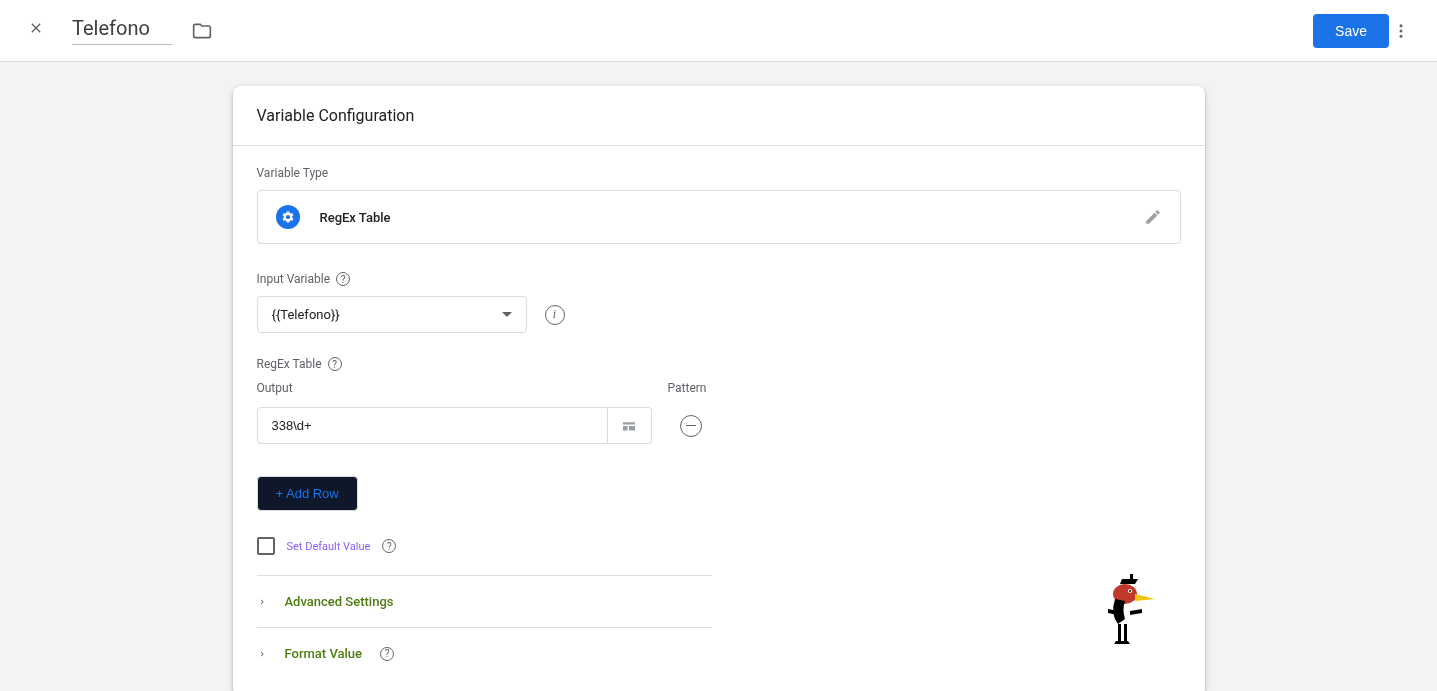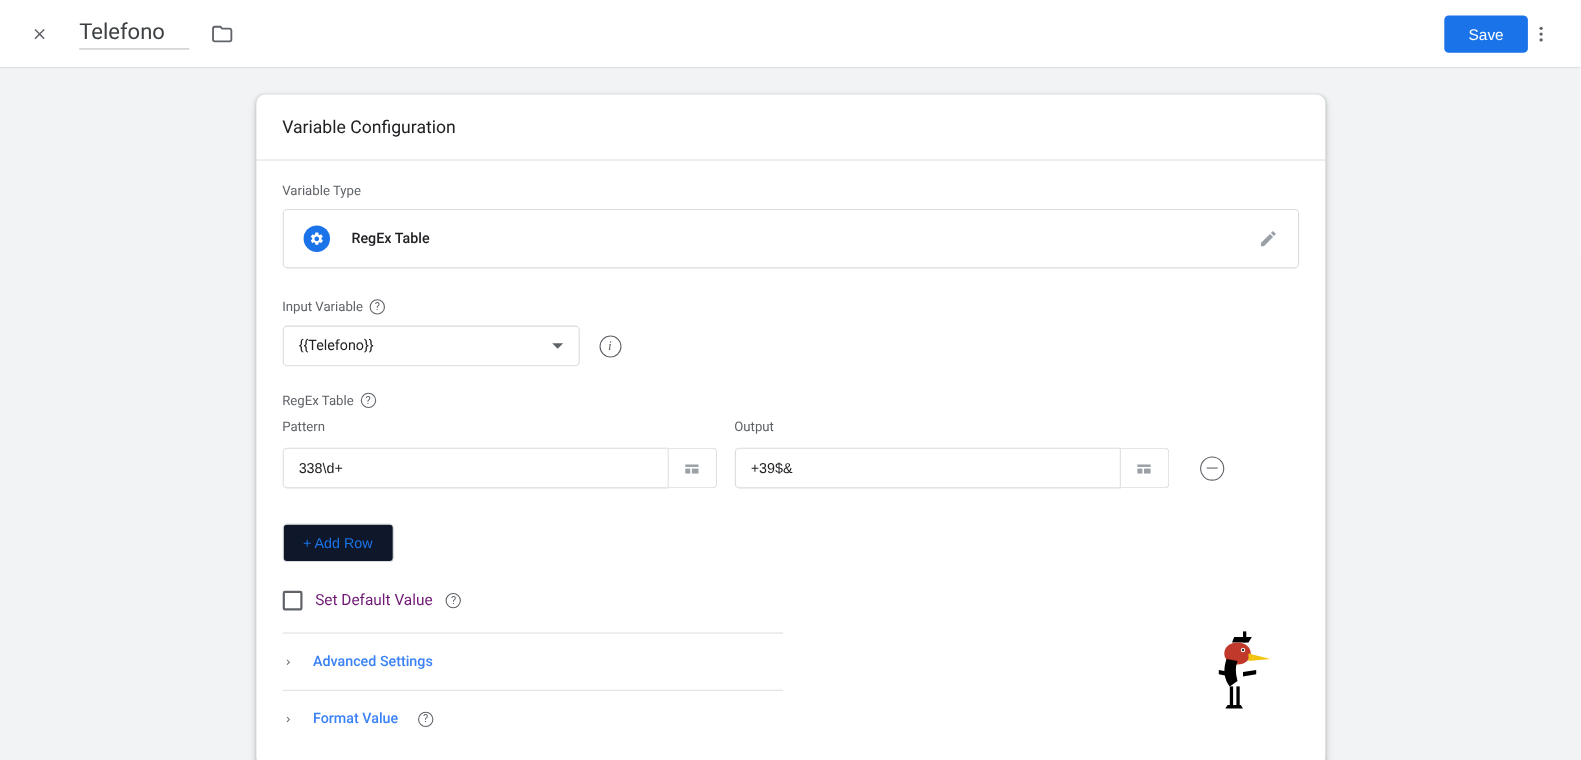--- a/index.html
+++ b/index.html
@@ -17,21 +17,20 @@
     background: #fff;
     height: 62px;
     display: flex;
     align-items: center;
     padding: 0 24px;
     border-bottom: 1px solid #dadce0;
     position: relative;
   }
   .header-left {
     display: flex;
-    align-items: center;
     gap: 24px;
   }
   .close-icon {
     color: #5f6368;
     cursor: pointer;
     width: 24px;
     height: 24px;
     display: flex;
     align-items: center;
     justify-content: center;
@@ -274,42 +273,42 @@
     width: 455px;
   }
   .checkbox {
     width: 18px;
     height: 18px;
     border: 2px solid #5f6368;
     border-radius: 2px;
     cursor: pointer;
   }
   .checkbox-label {
-    font-size: 14px;
-    color: #701a75;
+    font-size: 11px;
+    color: #8b5cf6;
   }
   .expandable {
     display: flex;
     align-items: center;
     gap: 18px;
     padding: 18px 0;
     border-bottom: 1px solid #e0e0e0;
     cursor: pointer;
     width: 455px;
   }
   .expandable:last-of-type {
     border-bottom: none;
   }
   .expand-chevron {
     color: #5f6368;
     font-size: 13px;
   }
   .expand-label {
     font-size: 13px;
-    color: #3b82f6;
+    color: #4d7c0f;
     font-weight: 500;
   }
   .logo-overlay {
     position: absolute;
     right: 45px;
     bottom: 48px;
     display: flex;
     align-items: center;
     gap: 8px;
     pointer-events: none;
@@ -387,41 +386,31 @@
         <div class="info-icon">i</div>
       </div>
 
       <div class="section-label">
         <span>RegEx Table</span>
         <span class="help-icon">?</span>
       </div>
 
       <div class="table-cols">
         <div class="col" style="max-width:395px;">
+          <div class="col-label">Output</div>
+        </div>
+        <div class="col" style="max-width:395px;">
           <div class="col-label">Pattern</div>
-        </div>
-        <div class="col" style="max-width:395px;">
-          <div class="col-label">Output</div>
         </div>
         <div style="width:34px;"></div>
       </div>
 
       <div class="table-row">
         <div class="input-with-btn">
           <input class="text-input" value="338\d+" style="">
-          <div class="input-icon-btn">
-            <svg width="18" height="18" viewBox="0 0 24 24">
-                <rect x="4" y="7" width="16" height="3" fill="currentColor"></rect>
-                <rect x="4" y="12" width="6" height="6" fill="currentColor"></rect>
-                <rect x="12" y="12" width="8" height="6" fill="currentColor"></rect>
-              </svg>
-          </div>
-        </div>
-        <div class="input-with-btn">
-          <input class="text-input" value="+39$&amp;" style="">
           <div class="input-icon-btn">
             <svg width="18" height="18" viewBox="0 0 24 24">
                 <rect x="4" y="7" width="16" height="3" fill="currentColor"></rect>
                 <rect x="4" y="12" width="6" height="6" fill="currentColor"></rect>
                 <rect x="12" y="12" width="8" height="6" fill="currentColor"></rect>
               </svg>
           </div>
         </div>
         <div class="remove-row">
           <div class="remove-row-inner"></div>

